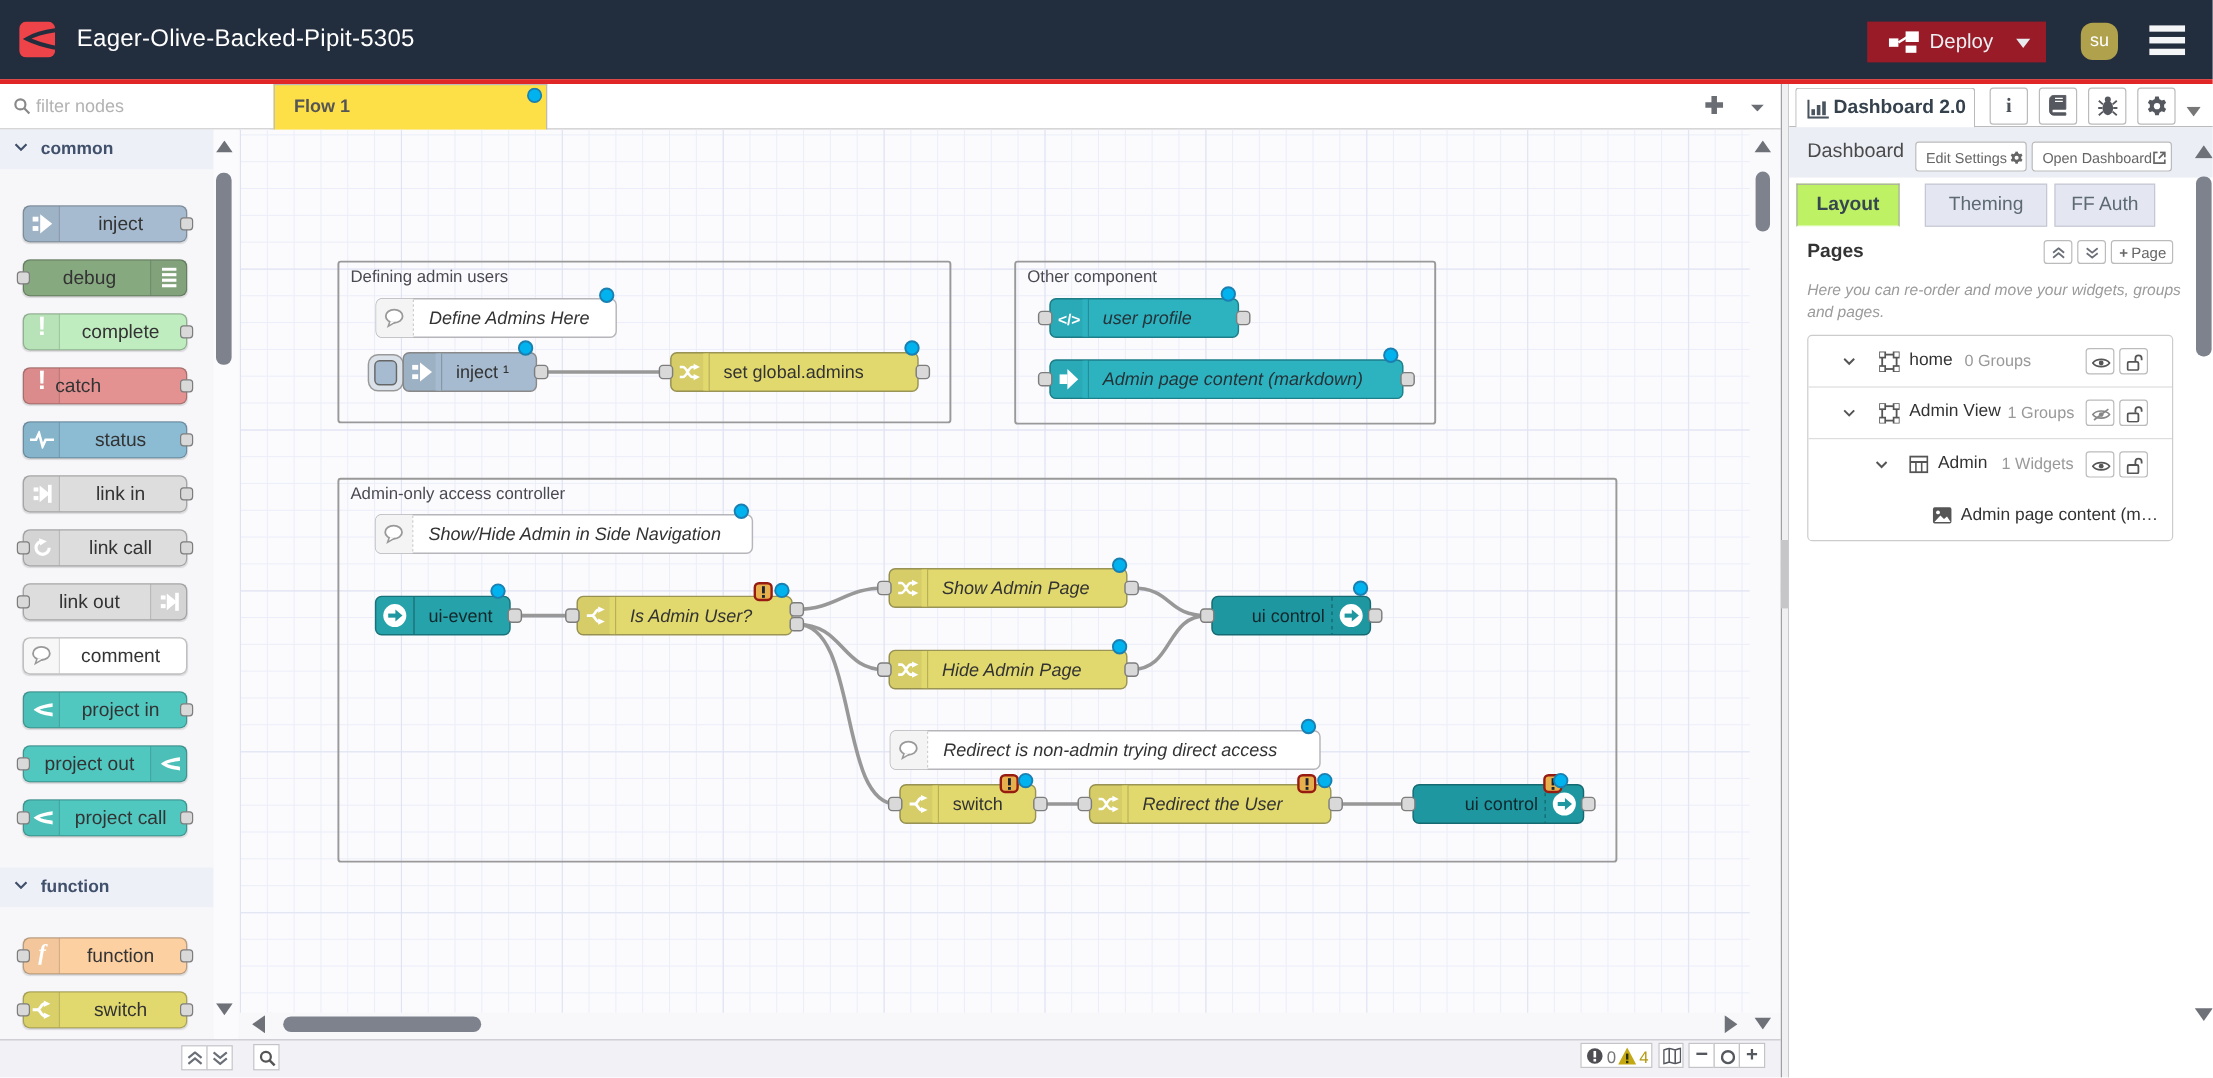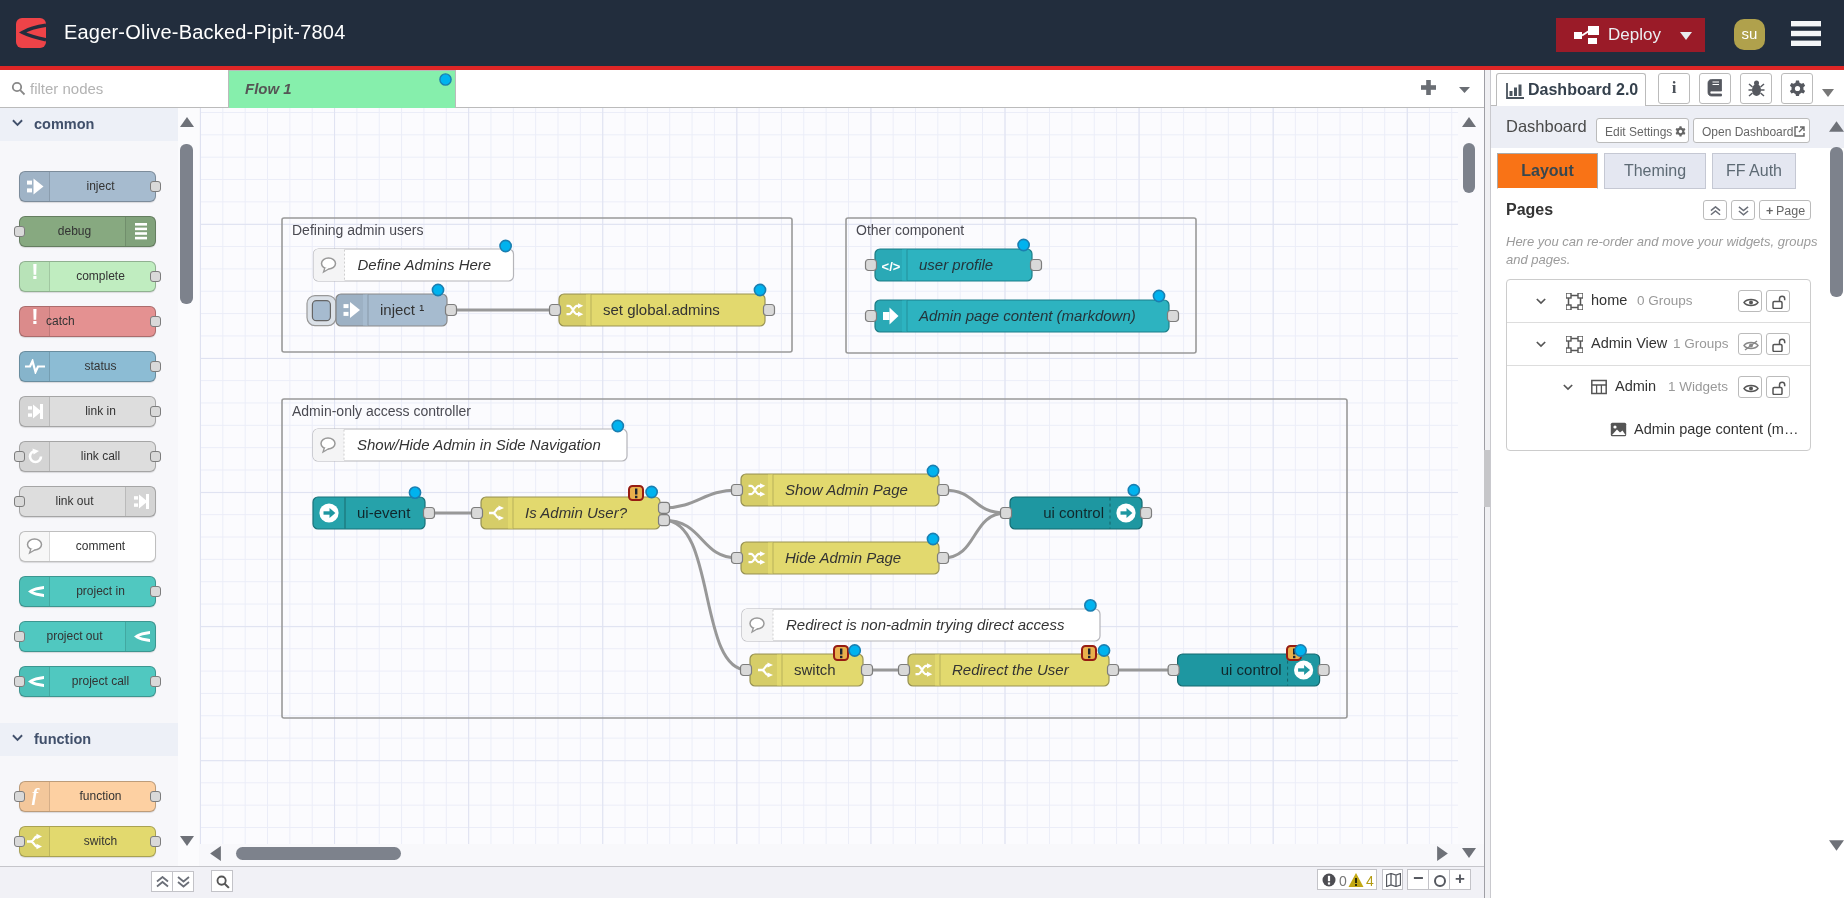--- a/index.html
+++ b/index.html
@@ -11,30 +11,30 @@
 #header { position:absolute; left:0; top:0; width:1844px; height:66px; background:#222d3d; }
 #redline { position:absolute; left:0; top:66px; width:1844px; height:4px; background:#e02626; }
 #title { position:absolute; left:64px; top:21px; color:#fff; font-size:20px; letter-spacing:0.2px; }
 #deploy { position:absolute; left:1556px; top:18px; width:149px; height:34px; background:#9a1b28; color:#eceff2; font-size:17px; }
 #deploy .dtext { position:absolute; left:52px; top:7px; }
 #avatar { position:absolute; left:1734px; top:19px; width:31px; height:31px; border-radius:10px; background:#b0a14c; color:#fff; font-size:15px; text-align:center; line-height:30px; }
 
 
 #topstrip { position:absolute; left:0; top:70px; width:1484px; height:38px; background:#fff; border-bottom:1px solid #bbbbbb; }
 #filtertext { position:absolute; left:30px; top:80px; color:#b3b3b3; font-size:15px; }
-#flowtab { position:absolute; left:228px; top:70px; width:228px; height:39px; background:#86efac; border:1px solid #bbbbbb; border-bottom:none;font-style:italic; }
+#flowtab { position:absolute; left:228px; top:70px; width:228px; height:39px; background:#fde047; border:1px solid #bbbbbb; border-bottom:none; }
 #flowtab span { position:absolute; left:16px; top:9px; font-size:15px; font-weight:bold; color:#555; }
 
 
 #palette { position:absolute; left:0; top:108px; width:226px; height:760px; background:#f7f7fa; border-right:1px solid #bbbbbb; }
 .cathead { position:absolute; left:0; width:178px; height:33px; background:#edf0f7; }
 .cathead .cn { position:absolute; left:34px; top:8px; font-size:14.5px; font-weight:bold; color:#41506b; }
 .pgutter { position:absolute; left:178px; top:0; width:21px; height:760px; background:#fbfbfd; }
 .pnode { position:absolute; left:19px; width:137px; height:31px; border:1px solid rgba(0,0,0,0.25); border-radius:6px; box-shadow:0 1px 1px rgba(0,0,0,0.12); }
-.pnode .lbl { position:absolute; top:7px; font-size:12px; color:#333; width:100%; }
+.pnode .lbl { position:absolute; top:7px; font-size:16px; color:#333; width:100%; }
 .picon { position:absolute; top:0; width:30px; height:29px; }
 .pport { position:absolute; width:11px; height:11px; background:#d9d9d9; border:1px solid #7d7d7d; border-radius:3px; top:9px; }
 
 
 #canvas { position:absolute; left:200px; top:108px; width:1284px; height:736px; overflow:hidden;
   background-color:#fbfbfe;
   background-image:
     linear-gradient(to right, #dfe2f1 1px, transparent 1px),
     linear-gradient(to bottom, #dfe2f1 1px, transparent 1px),
     linear-gradient(to right, #ebedf8 1px, transparent 1px),
@@ -62,21 +62,21 @@
 </style>
 </head>
 <body>
 <div id="app">
   <div id="header"></div>
   <div id="redline"></div>
   <svg class="abs" style="left:16px;top:18px;" width="30" height="30" viewBox="0 0 30 30">
     <rect x="0" y="0" width="30" height="30" rx="6" fill="#ee4348"></rect>
     <path d="M30,7.2 Q15,9.2 6.5,14.4 Q15,18.6 30,21.8" stroke="#222d3d" stroke-width="3.4" fill="none"></path>
   </svg>
-  <div id="title">Eager-Olive-Backed-Pipit-7804</div>
+  <div id="title">Eager-Olive-Backed-Pipit-5305</div>
   <div id="deploy">
     <svg class="abs" style="left:18px;top:8px;" width="26" height="19" viewBox="0 0 26 19">
       <rect x="0" y="6" width="8" height="7" fill="#fff"></rect>
       <path d="M8,9.5 L15,5" stroke="#fff" stroke-width="2" fill="none"></path>
       <rect x="14" y="0" width="11" height="9" fill="#fff"></rect>
       <rect x="14" y="12" width="9" height="6" fill="#fff"></rect>
     </svg>
     <span class="dtext">Deploy</span>
     <svg class="abs" style="left:124px;top:14px;" width="12" height="8" viewBox="0 0 12 8">
         <polygon points="0,0 12,0 6,8" fill="#e8ebee"></polygon>
@@ -635,21 +635,21 @@
         </svg>
     </div>
     <div class="sbbtn" style="left:202px;top:48px;width:117px;height:25px;font-size:12px;">
       <span class="abs" style="left:8px;top:6px;white-space:nowrap;">Open Dashboard</span>
       <svg class="abs" style="left:100px;top:7px;" width="11" height="11" viewBox="0 0 11 11">
           <path d="M4,1 L1,1 L1,10 L10,10 L10,7" fill="none" stroke="#666" stroke-width="1.4"></path>
           <path d="M6,1 L10,1 L10,5 M10,1 L5,6" fill="none" stroke="#666" stroke-width="1.4"></path>
         </svg>
     </div>
 
-    <div class="stab" style="left:6px;width:101px;background:#f97316;border:1px solid #aaa;border-bottom:1px solid #fff;font-weight:bold;color:#37474f;z-index:2;"><span style="line-height:34px;">Layout</span></div>
+    <div class="stab" style="left:6px;width:86px;background:#bef264;border:1px solid #aaa;border-bottom:1px solid #fff;font-weight:bold;color:#37474f;z-index:2;"><span style="line-height:34px;">Layout</span></div>
     <div class="stab" style="left:113px;width:102px;background:#e4e7f1;border:1px solid #c5c8d3;color:#5d6a74;"><span style="line-height:34px;">Theming</span></div>
     <div class="stab" style="left:221px;width:84px;background:#e4e7f1;border:1px solid #c5c8d3;color:#5d6a74;"><span style="line-height:34px;">FF Auth</span></div>
 
     <div class="abs" style="left:15px;top:131px;font-size:16px;font-weight:bold;color:#333;">Pages</div>
     <div class="sbbtn" style="left:212px;top:130px;width:24px;height:20px;">
       <svg class="abs" style="left:6px;top:5px;" width="11" height="10" viewBox="0 0 13 12">
           <path d="M1,5.5 L6.5,1 L12,5.5 M1,10.5 L6.5,6 L12,10.5" stroke="#6b6f78" stroke-width="1.8" fill="none"></path>
         </svg>
     </div>
     <div class="sbbtn" style="left:240px;top:130px;width:24px;height:20px;">

